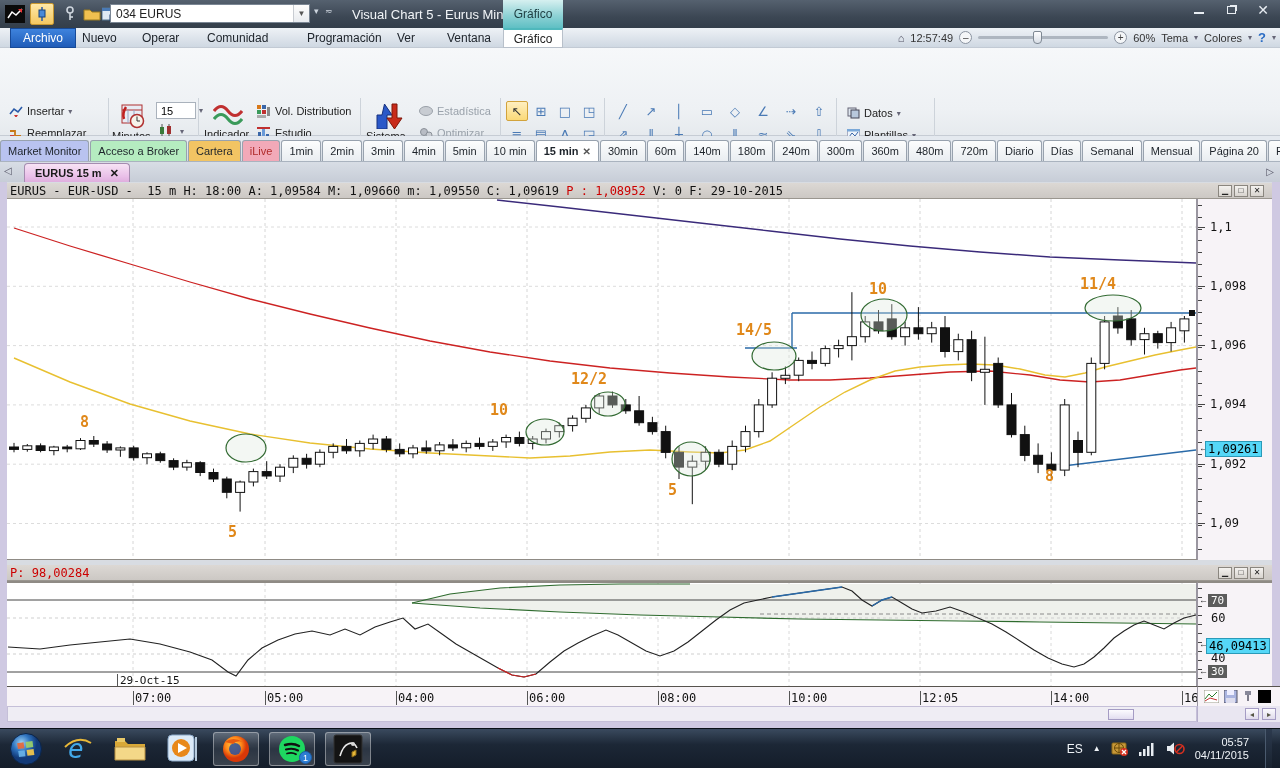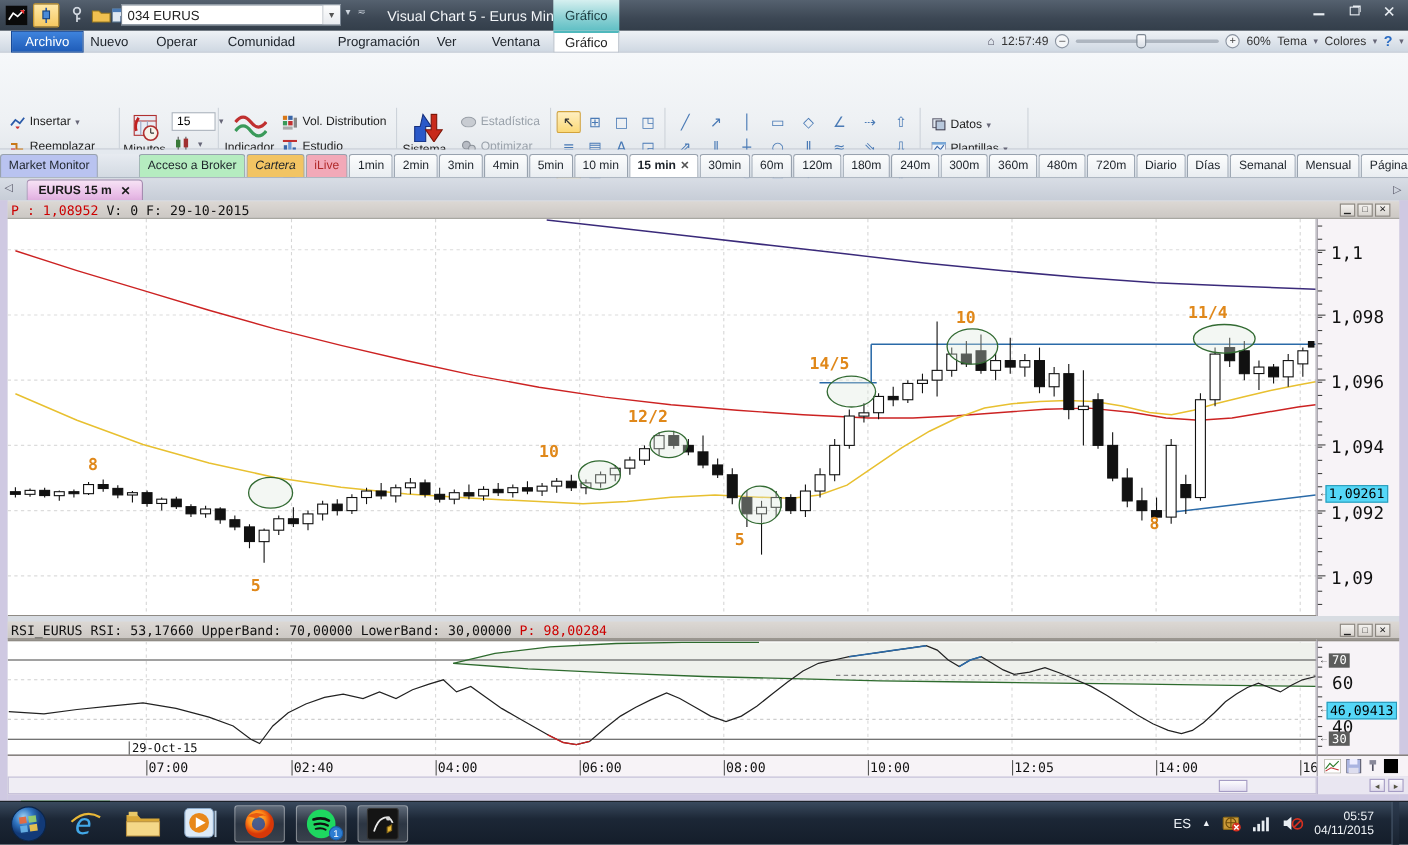--- a/index.html
+++ b/index.html
@@ -81,21 +81,21 @@
     display:flex; align-items:center; padding-left:3px; white-space:pre; }
   .chart-header .red { color:#cc0000; }
   .hdr-btns { margin-left:auto; margin-right:8px; display:flex; gap:2px; }
   .hdr-btns span { width:14px; height:12px; border:1px solid #8a867f; background:linear-gradient(#f4f2ef,#d8d4cf);
     font-size:8px; line-height:10px; text-align:center; color:#222; font-family:"Liberation Sans",sans-serif;}
   #main-plot { left:7px; top:199px; width:1190px; height:361px; background:#fff; }
   #rsi-plot { left:7px; top:581px; width:1190px; height:105px; background:#fff; border-top:2px solid #8f8b85;}
   .axis-col { left:1197px; width:75px; background:#f7f3f7; border-left:1px solid #9a96a0; }
   #price-axis { top:199px; height:361px; }
   #rsi-axis { top:581px; height:105px; border-top:2px solid #8f8b85; }
-  .ax-label { position:absolute; left:12px; font-family:"DejaVu Sans Mono",monospace; font-size:16px; color:#111; }
+  .ax-label { position:absolute; left:12px; font-family:"DejaVu Sans Mono",monospace; font-size:12px; color:#111; }
   .ax-tick { position:absolute; left:0; width:5px; border-top:1px solid #444; }
   .cyan-label { position:absolute; left:7px; background:#55d7f7; border:1px solid #2a9ab8; color:#000;
     font-family:"DejaVu Sans Mono",monospace; font-size:12px; padding:0 2px; }
   .dark-badge { position:absolute; left:10px; background:#5c5c5c; color:#fff;
     font-family:"DejaVu Sans Mono",monospace; font-size:11px; padding:0 3px; }
   .ax-arrow { position:absolute; left:1px; font-size:9px; color:#333; }
   #no-orders { left:12px; top:529px; background:#3eb93e; border:1px solid #1d7a1d; color:#042;
     font-family:"DejaVu Sans Mono",monospace; font-size:11px; padding:0 3px; color:#032803; }
   #date-label { left:117px; top:674px; font-family:"DejaVu Sans Mono",monospace; font-size:11px; color:#111;
     border-left:1px solid #555; padding-left:2px; }
@@ -411,24 +411,24 @@
   </div>
 
   <div id="gap-strip" class="abs"></div>
 
   <div id="period-row" class="abs">
     <div style="width:6px"></div>
     <div id="period-tabs" style="display:flex;align-items:flex-end">
         <div class="ptab" style="background: rgb(185, 195, 240);">
           <span>Market Monitor</span>
         </div>
-        <div class="ptab" style="background: rgb(181, 236, 192); margin-left: 36px;">
+        <div class="ptab" style="background: rgb(181, 236, 192);">
           <span>Acceso a Broker</span>
         </div>
-        <div class="ptab" style="background: rgb(242, 196, 99); font-style: italic;">
+        <div class="ptab" style="background: rgb(242, 196, 99);">
           <span>Cartera</span>
         </div>
         <div class="ptab" style="background: rgb(242, 169, 184); color: rgb(176, 42, 42);">
           <span>iLive</span>
         </div>
         <div class="ptab">
           <span>1min</span>
         </div>
         <div class="ptab">
           <span>2min</span>
@@ -449,21 +449,21 @@
           <span>15 min</span>
           <span class="x">✕</span>
         </div>
         <div class="ptab">
           <span>30min</span>
         </div>
         <div class="ptab">
           <span>60m</span>
         </div>
         <div class="ptab">
-          <span>120m</span>
+          <span>140m</span>
         </div>
         <div class="ptab">
           <span>180m</span>
         </div>
         <div class="ptab">
           <span>240m</span>
         </div>
         <div class="ptab">
           <span>300m</span>
         </div>
@@ -504,21 +504,21 @@
     <span>EURUS 15 m</span>
     <span class="x">✕</span>
   </div>
   <div id="doc-right-arrow" class="abs">▷</div>
 
   <div id="chart-left-border" class="abs lav"></div>
   <div id="chart-vscroll" class="abs lav"></div>
   <div id="chart-bottom-strip" class="abs lav"></div>
 
   <div class="abs chart-header" style="top:183px">
-    <span class="red">P : 1,08952</span><span> V: 0 F: 29-10-2015</span>
+    <span>EURUS - EUR-USD -  15 m H: 18:00 A: 1,09584 M: 1,09660 m: 1,09550 C: 1,09619 </span><span class="red">P : 1,08952</span><span> V: 0 F: 29-10-2015</span>
     <span class="hdr-btns">
       <span>▁</span><span>□</span><span>✕</span>
     </span>
   </div>
 
   <div id="main-plot" class="abs">
     <svg id="main-svg" width="1190" height="361">
         <line x1="126" y1="0" x2="126" y2="361" stroke="#d6d6d6" stroke-dasharray="3,3"></line>
         <line x1="258" y1="0" x2="258" y2="361" stroke="#d6d6d6" stroke-dasharray="3,3"></line>
         <line x1="389" y1="0" x2="389" y2="361" stroke="#d6d6d6" stroke-dasharray="3,3"></line>
@@ -961,21 +961,21 @@
       <div class="ax-label" style="top:198px">1,094</div>
       <div class="ax-tick" style="top:265px;width:7px"></div>
       <div class="ax-label" style="top:258px">1,092</div>
       <div class="ax-tick" style="top:324px;width:7px"></div>
       <div class="ax-label" style="top:317px">1,09</div>
       <div class="ax-arrow" style="top:244px">←</div>
       <div class="cyan-label" style="top:242px">1,09261</div>
     </div>
 
   <div class="abs chart-header" style="top:565px">
-    <span>RSI_EURUS RSI: 53,17660 UpperBand: 70,00000 LowerBand: 30,00000 </span><span class="red">P: 98,00284</span>
+    <span class="red">P: 98,00284</span>
     <span class="hdr-btns">
       <span>▁</span><span>□</span><span>✕</span>
     </span>
   </div>
 
   <div id="rsi-plot" class="abs">
     <svg id="rsi-svg" width="1190" height="105">
         <line x1="126" y1="0" x2="126" y2="105" stroke="#dadada" stroke-dasharray="3,3"></line>
         <line x1="258" y1="0" x2="258" y2="105" stroke="#dadada" stroke-dasharray="3,3"></line>
         <line x1="389" y1="0" x2="389" y2="105" stroke="#dadada" stroke-dasharray="3,3"></line>
@@ -1018,21 +1018,21 @@
       <div class="ax-arrow" style="top:56px">←</div>
       <div class="cyan-label" style="top:55px;left:8px">46,09413</div>
       <div class="ax-label" style="top:68px;left:13px">40</div>
       <div class="ax-arrow" style="top:83px">←</div>
       <div class="dark-badge" style="top:82px">30</div>
     </div>
   <div id="date-label" class="abs">29-Oct-15</div>
 
   <div id="time-axis" class="abs">
       <div class="t-label" style="left:126px">07:00</div>
-      <div class="t-label" style="left:258px">02:40</div>
+      <div class="t-label" style="left:258px">05:00</div>
       <div class="t-label" style="left:389px">04:00</div>
       <div class="t-label" style="left:520px">06:00</div>
       <div class="t-label" style="left:651px">08:00</div>
       <div class="t-label" style="left:782px">10:00</div>
       <div class="t-label" style="left:913px">12:05</div>
       <div class="t-label" style="left:1044px">14:00</div>
       <div class="t-label" style="left:1175px">16:0</div>
     </div>
   <div id="axis-corner" class="abs">
     <svg width="15" height="13">

